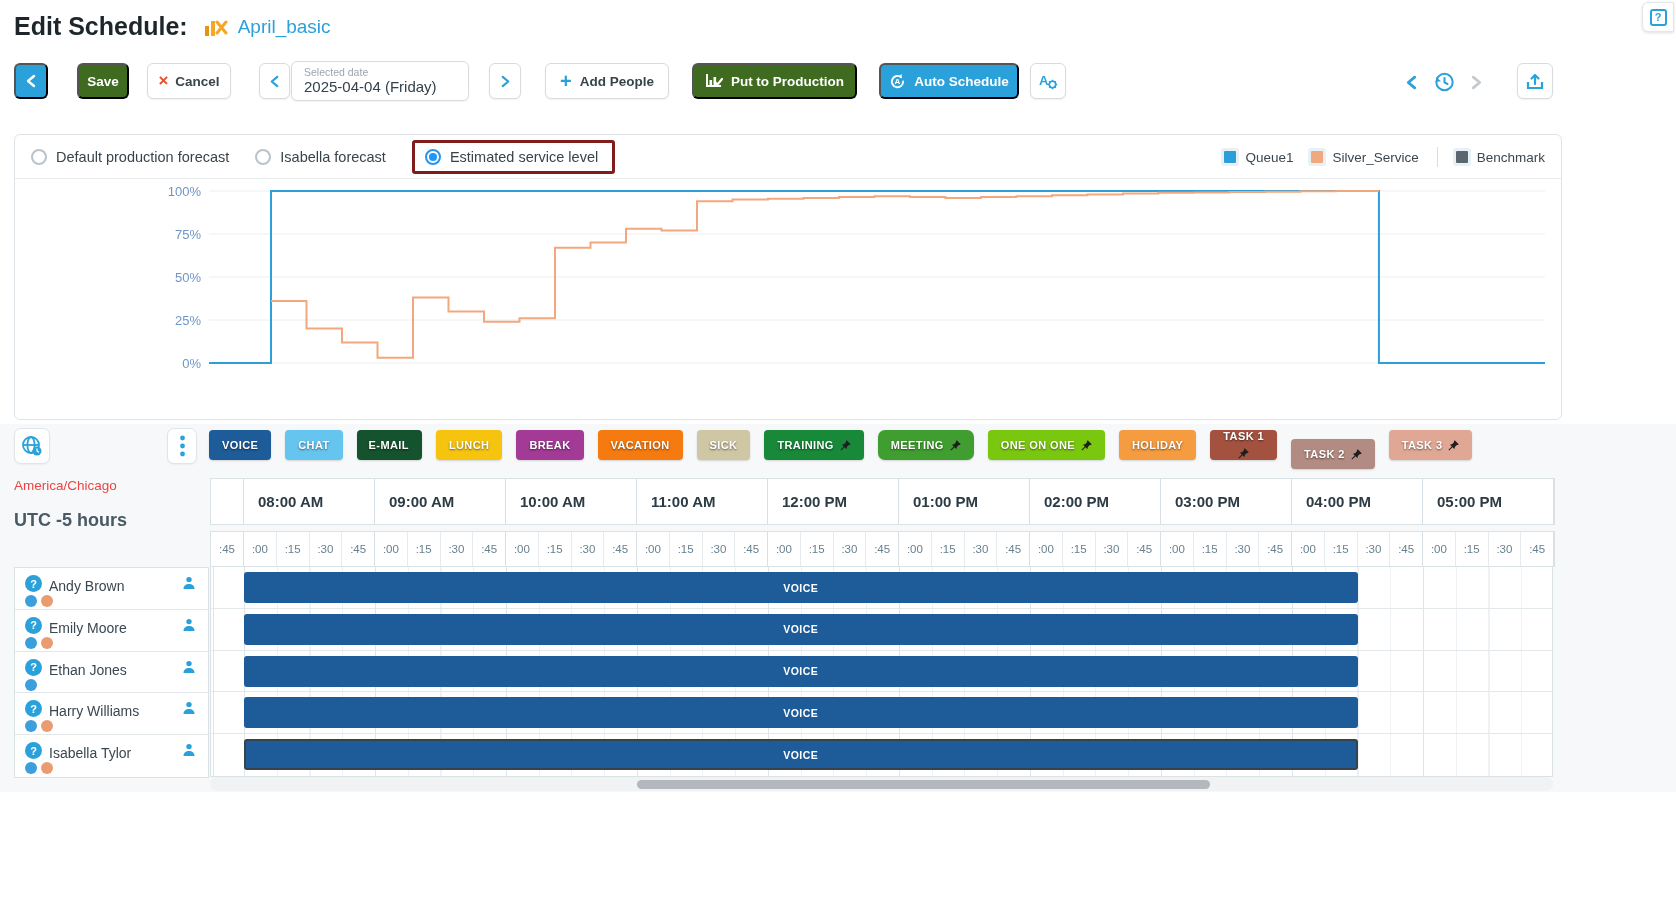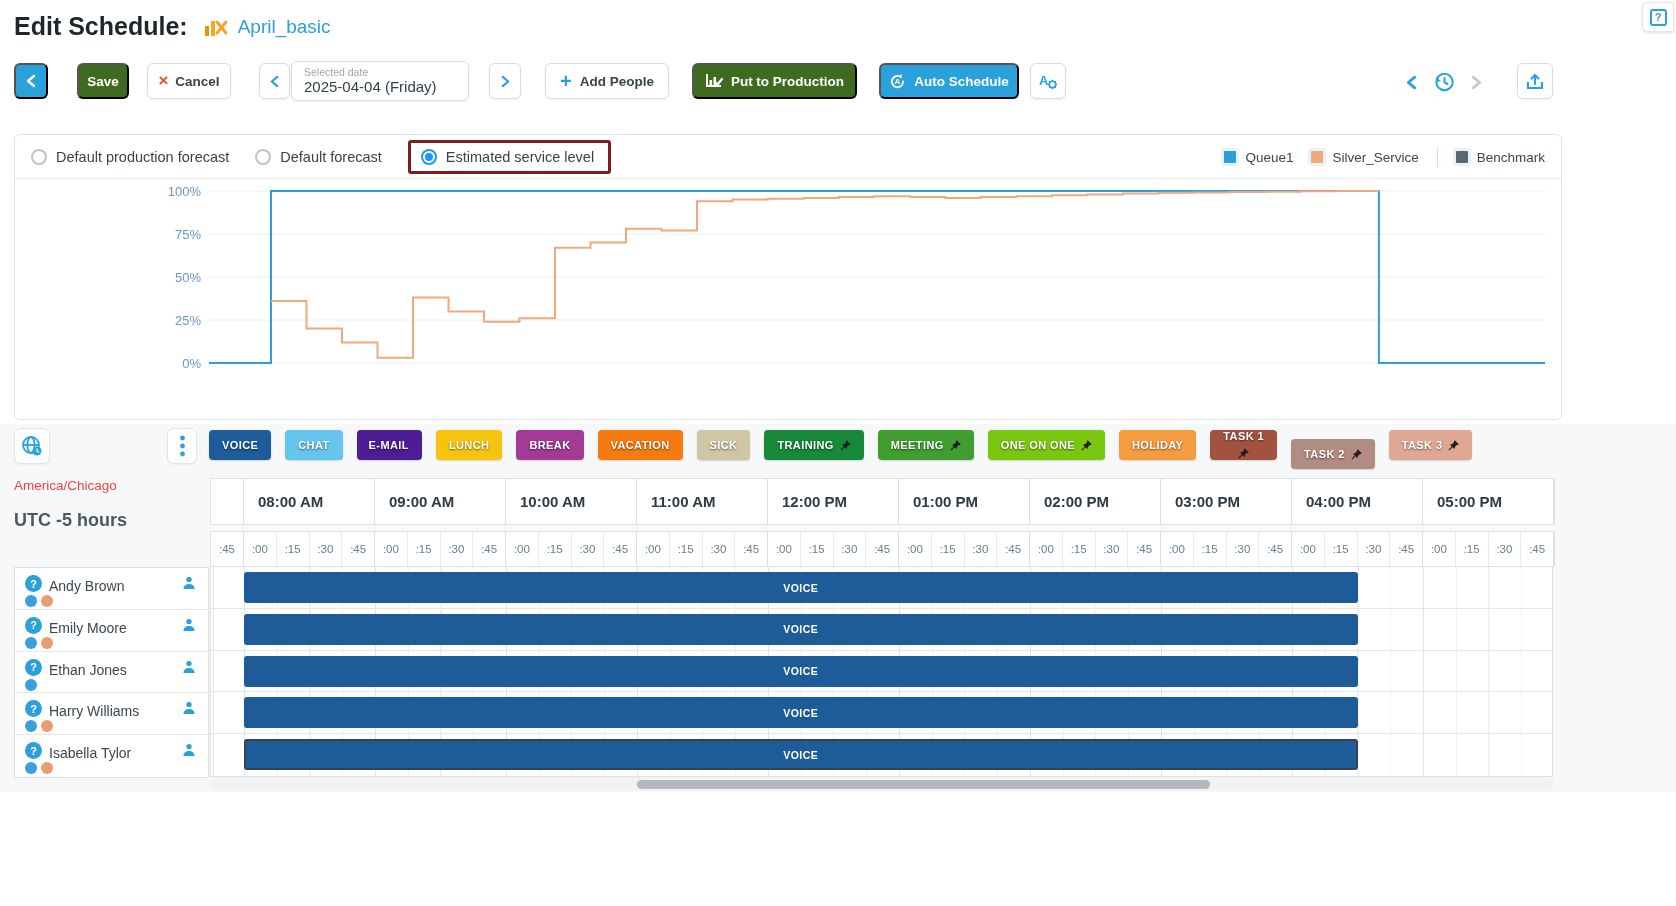--- a/index.html
+++ b/index.html
@@ -211,21 +211,21 @@
   </button>
 
   <div class="chart-panel">
     <div class="forecast-row" id="forecast-row">
         <label class="radio-item">
           <span class="radio-circle"></span>
           <span>Default production forecast</span>
         </label>
         <label class="radio-item">
           <span class="radio-circle"></span>
-          <span>Default forecast</span>
+          <span>Isabella forecast</span>
         </label>
         <span class="green-box">
           <label class="radio-item">
             <span class="radio-circle sel">
               <span class="radio-dot"></span>
             </span>
             <span>Estimated service level</span>
           </label>
         </span>
       </div>
@@ -281,42 +281,42 @@
       </svg>
   </button>
 
   <div class="activities" id="activities">
       <button class="act-btn" style="background: rgb(29, 92, 152);">
         <span>VOICE</span>
       </button>
       <button class="act-btn" style="background: rgb(102, 197, 239);">
         <span>CHAT</span>
       </button>
-      <button class="act-btn" style="background: #4c1d95; padding-left: 12px;">
+      <button class="act-btn" style="background: #14532d; padding-left: 12px;">
         <span>E-MAIL</span>
       </button>
       <button class="act-btn" style="background: rgb(246, 196, 15);">
         <span>LUNCH</span>
       </button>
       <button class="act-btn" style="background: rgb(162, 58, 150);">
         <span>BREAK</span>
       </button>
       <button class="act-btn" style="background: rgb(245, 122, 15);">
         <span>VACATION</span>
       </button>
       <button class="act-btn" style="background: rgb(207, 198, 164);">
         <span>SICK</span>
       </button>
       <button class="act-btn" style="background: rgb(23, 137, 57);">
         <span>TRAINING</span>
         <svg width="11" height="11" viewBox="0 0 12 12">
           <path d="M7.6.6l3.8 3.8c.3.3.1.8-.3.9l-1.8.4-1.9 1.9c.2.8 0 1.6-.6 2.2L4.9 7.9 1.3 11.5l-.8-.8L4.1 7.1 2.2 5.2c.6-.6 1.4-.8 2.2-.6l1.9-1.9.4-1.8c.1-.4.6-.6.9-.3z" fill="#1f1f1f"></path>
         </svg>
       </button>
-      <button class="act-btn" style="background: rgb(63, 158, 47);">
+      <button class="act-btn" style="background: rgb(63, 158, 47); border-radius: 7px;">
         <span>MEETING</span>
         <svg width="11" height="11" viewBox="0 0 12 12">
           <path d="M7.6.6l3.8 3.8c.3.3.1.8-.3.9l-1.8.4-1.9 1.9c.2.8 0 1.6-.6 2.2L4.9 7.9 1.3 11.5l-.8-.8L4.1 7.1 2.2 5.2c.6-.6 1.4-.8 2.2-.6l1.9-1.9.4-1.8c.1-.4.6-.6.9-.3z" fill="#1f1f1f"></path>
         </svg>
       </button>
       <button class="act-btn" style="background: rgb(122, 199, 15);">
         <span>ONE ON ONE</span>
         <svg width="11" height="11" viewBox="0 0 12 12">
           <path d="M7.6.6l3.8 3.8c.3.3.1.8-.3.9l-1.8.4-1.9 1.9c.2.8 0 1.6-.6 2.2L4.9 7.9 1.3 11.5l-.8-.8L4.1 7.1 2.2 5.2c.6-.6 1.4-.8 2.2-.6l1.9-1.9.4-1.8c.1-.4.6-.6.9-.3z" fill="#1f1f1f"></path>
         </svg>

